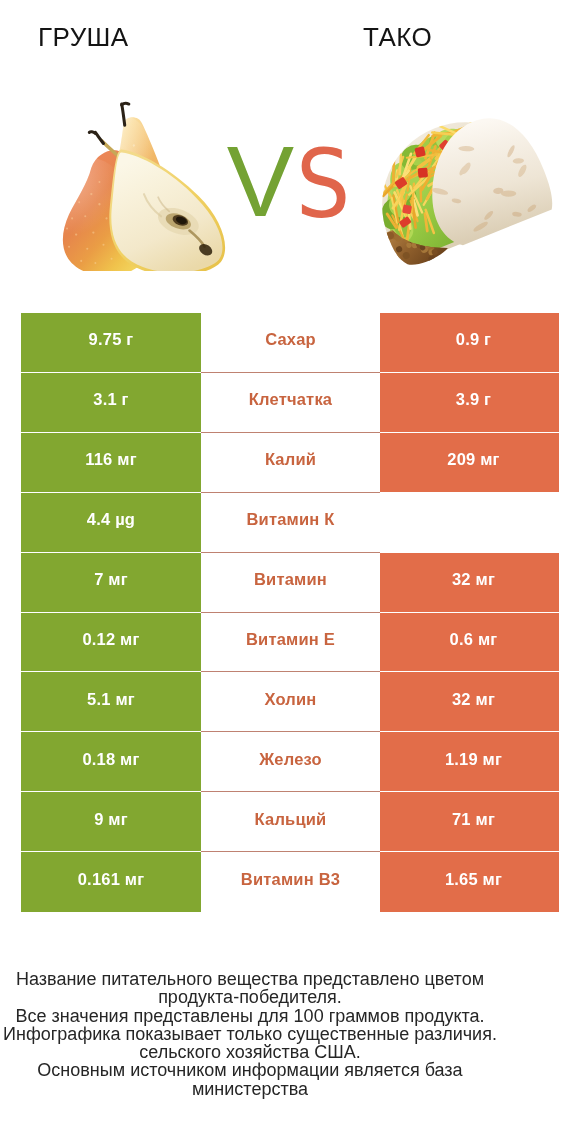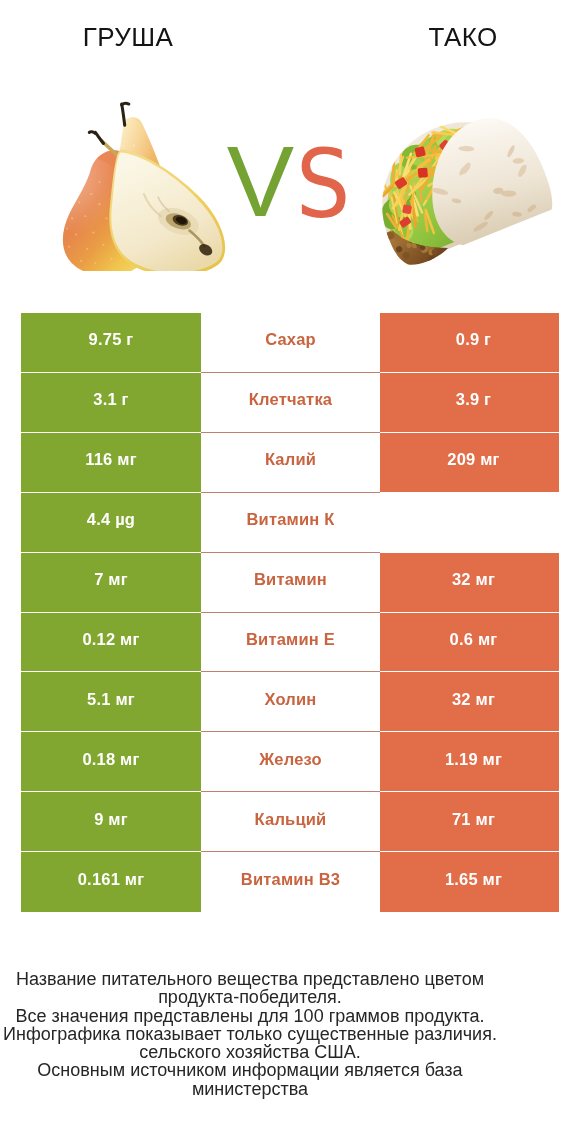--- a/index.html
+++ b/index.html
@@ -1,23 +1,23 @@
 <!DOCTYPE html>
 <html><head>
 <meta charset="utf-8">
 <title>Груша vs Тако</title>
 <style>
   html,body{margin:0;padding:0;}
   body{width:580px;height:1144px;background:#fff;font-family:"Liberation Sans",sans-serif;overflow:hidden;-webkit-font-smoothing:antialiased;}
   .page{position:relative;width:580px;height:1144px;background:#fff;}
 
-  .t-left,.t-right{position:absolute;top:23px;width:180px;text-align:center;
+  .t-left,.t-right{position:absolute;top:23px;width:180px;
     font-size:26px;font-weight:400;color:#141414;letter-spacing:.4px;line-height:28px;}
   .t-left{left:38px;}
-  .t-right{left:373px;}
+  .t-right{left:363px;}
 
   .vs{position:absolute;left:222px;top:126px;width:130px;text-align:center;
       font-size:101px;font-weight:400;line-height:110px;letter-spacing:-3px;}
   .vs .v{color:#74a233;}
   .vs .s{color:#e0654b;margin-left:5px;display:inline-block;font-family:"DejaVu Sans Condensed","Liberation Sans",sans-serif;font-size:95px;position:relative;top:1px;}
 
   .img-l{position:absolute;left:56px;top:101px;}
   .img-r{position:absolute;left:355px;top:105px;}
 
   .tbl{position:absolute;left:21px;top:313px;width:499px;}

